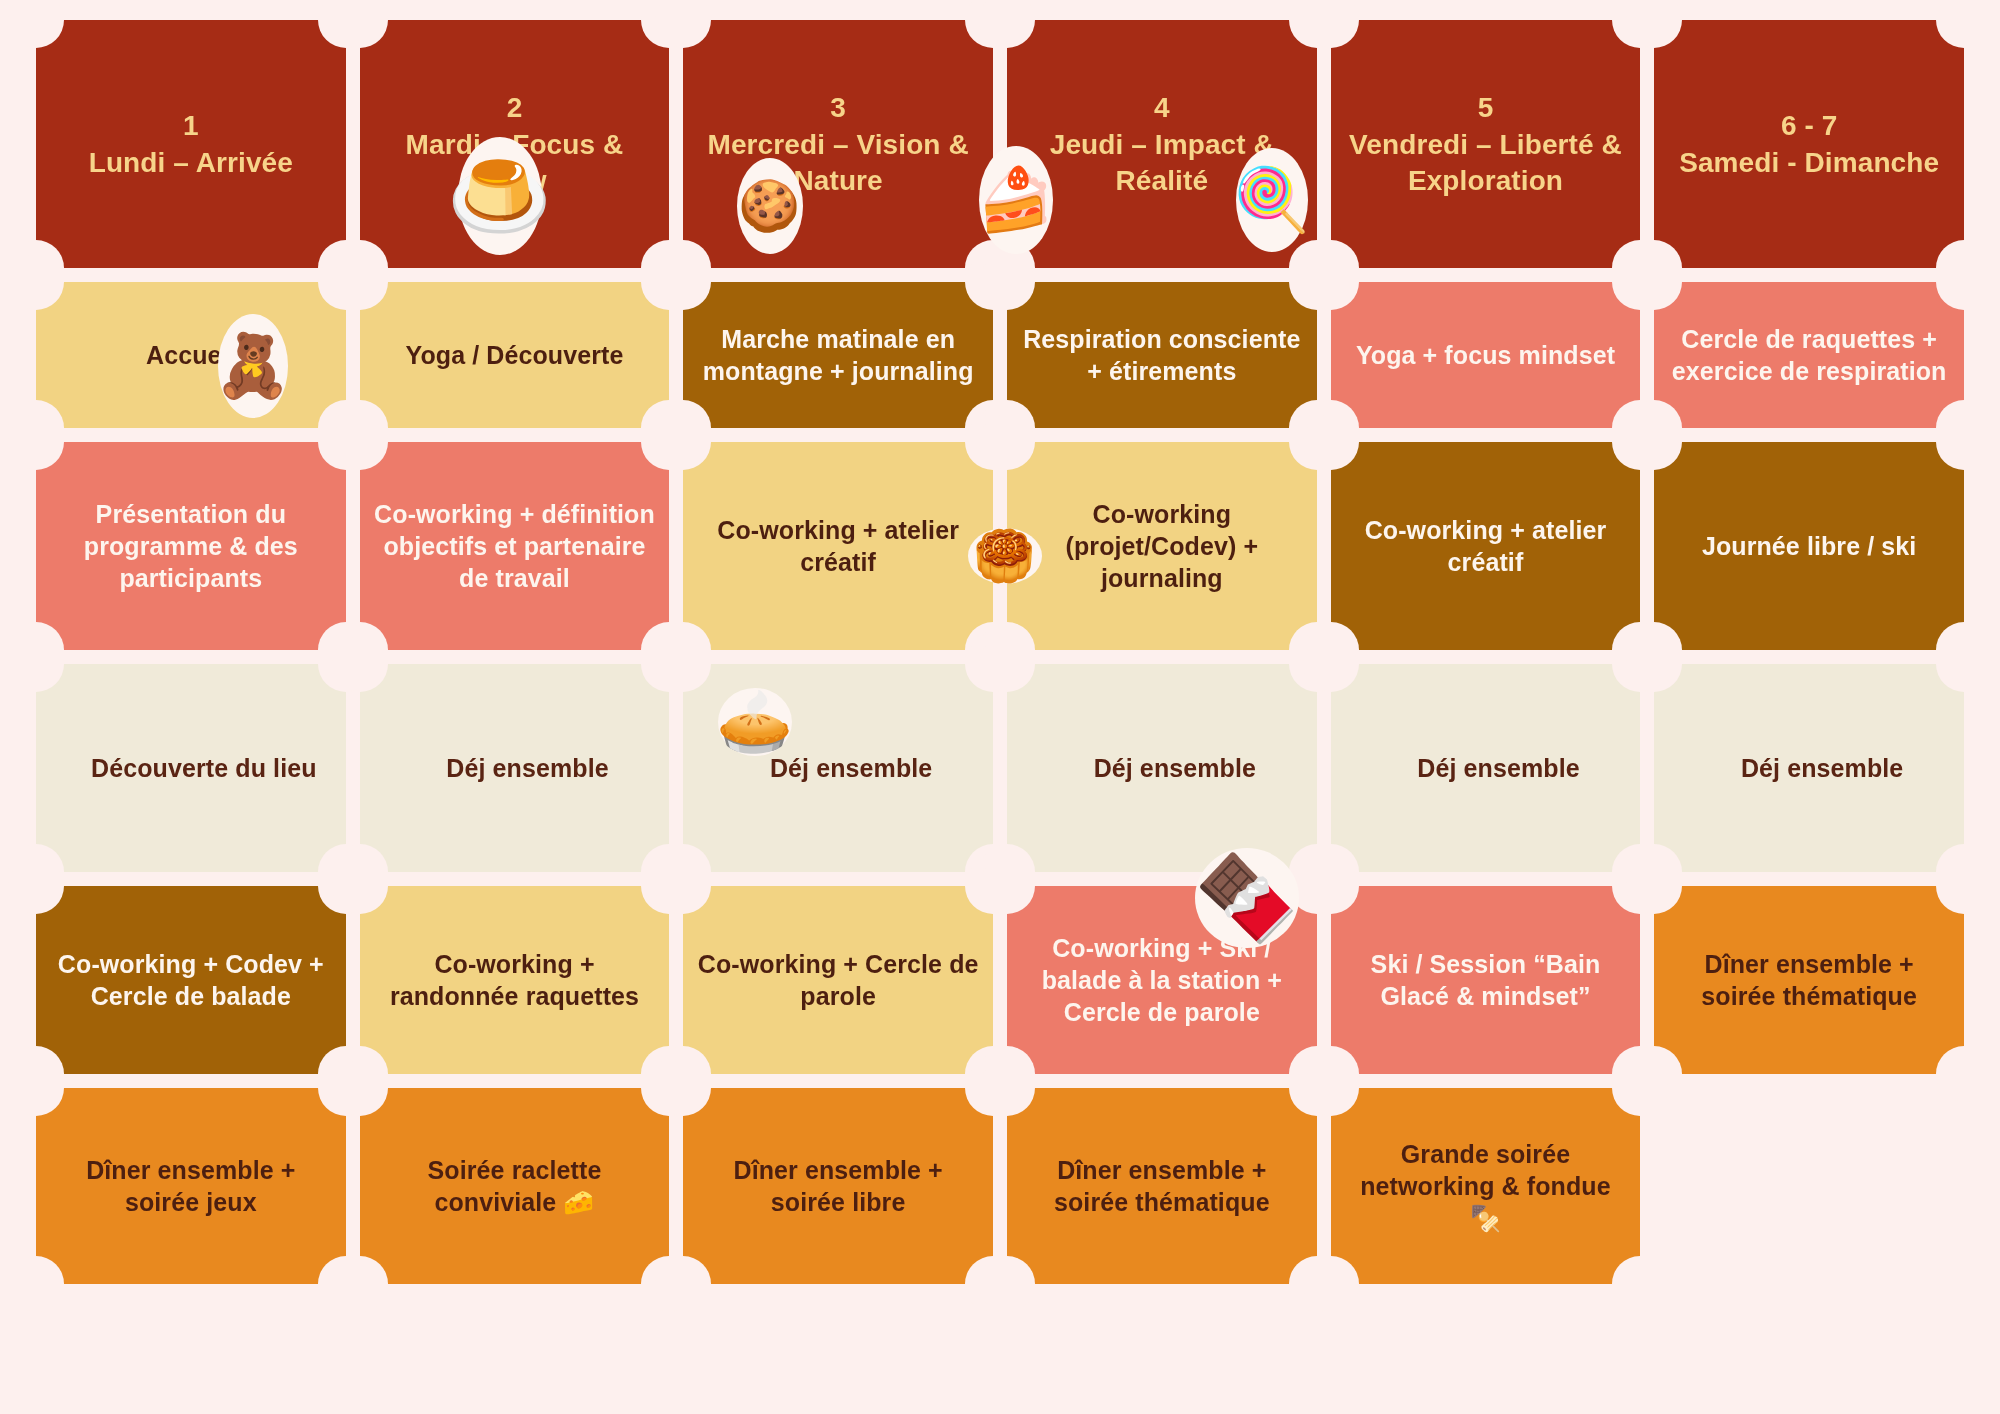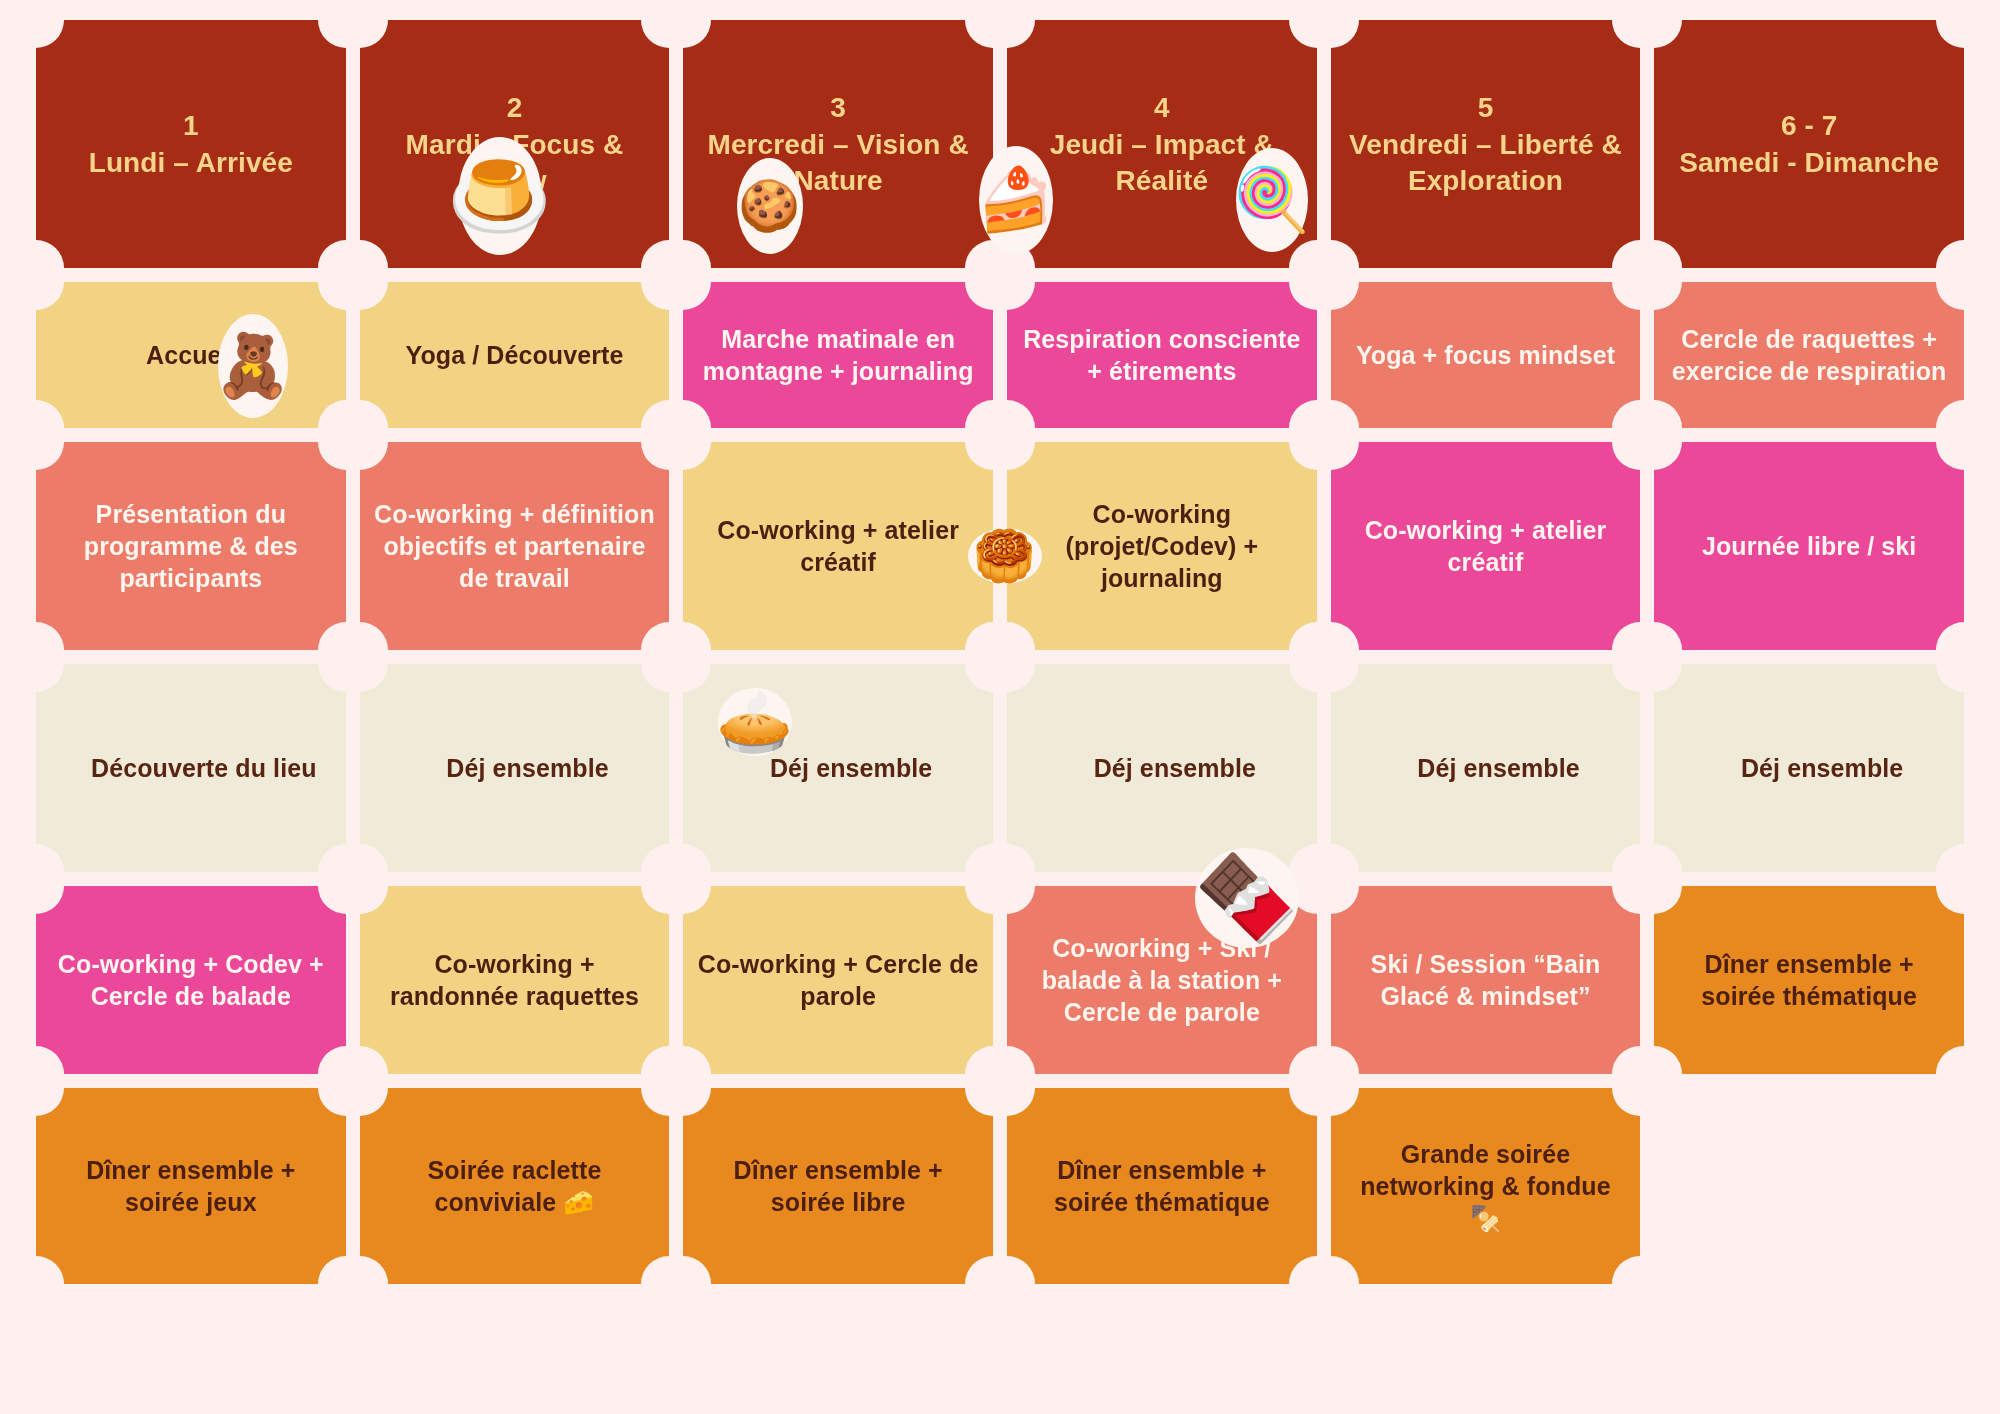--- a/index.html
+++ b/index.html
@@ -55,21 +55,21 @@
     background: #a62c15;
     color: #f7d48a;
     font-size: 28px;
     line-height: 1.32;
     align-items: center;
     padding-top: 10px;
   }
   .head .daynum { display: block; }
 
   .c-yellow  { background: #f2d383; color: #4d1f10; }
-  .c-green   { background: #ec4899; color: #fdf5ee; align-items: center; }
+  .c-green   { background: #a16207; color: #fdf5ee; align-items: center; }
   .c-salmon  { background: #ed7b6a; color: #fdf5ee; }
   .c-cream   { background: #f0ead9; color: #5a2413; padding-left: 40px; }
   .c-orange  { background: #e8891f; color: #4d1f10; }
 
   
   .deco {
     position: absolute;
     pointer-events: none;
     z-index: 40;
     display: flex;

